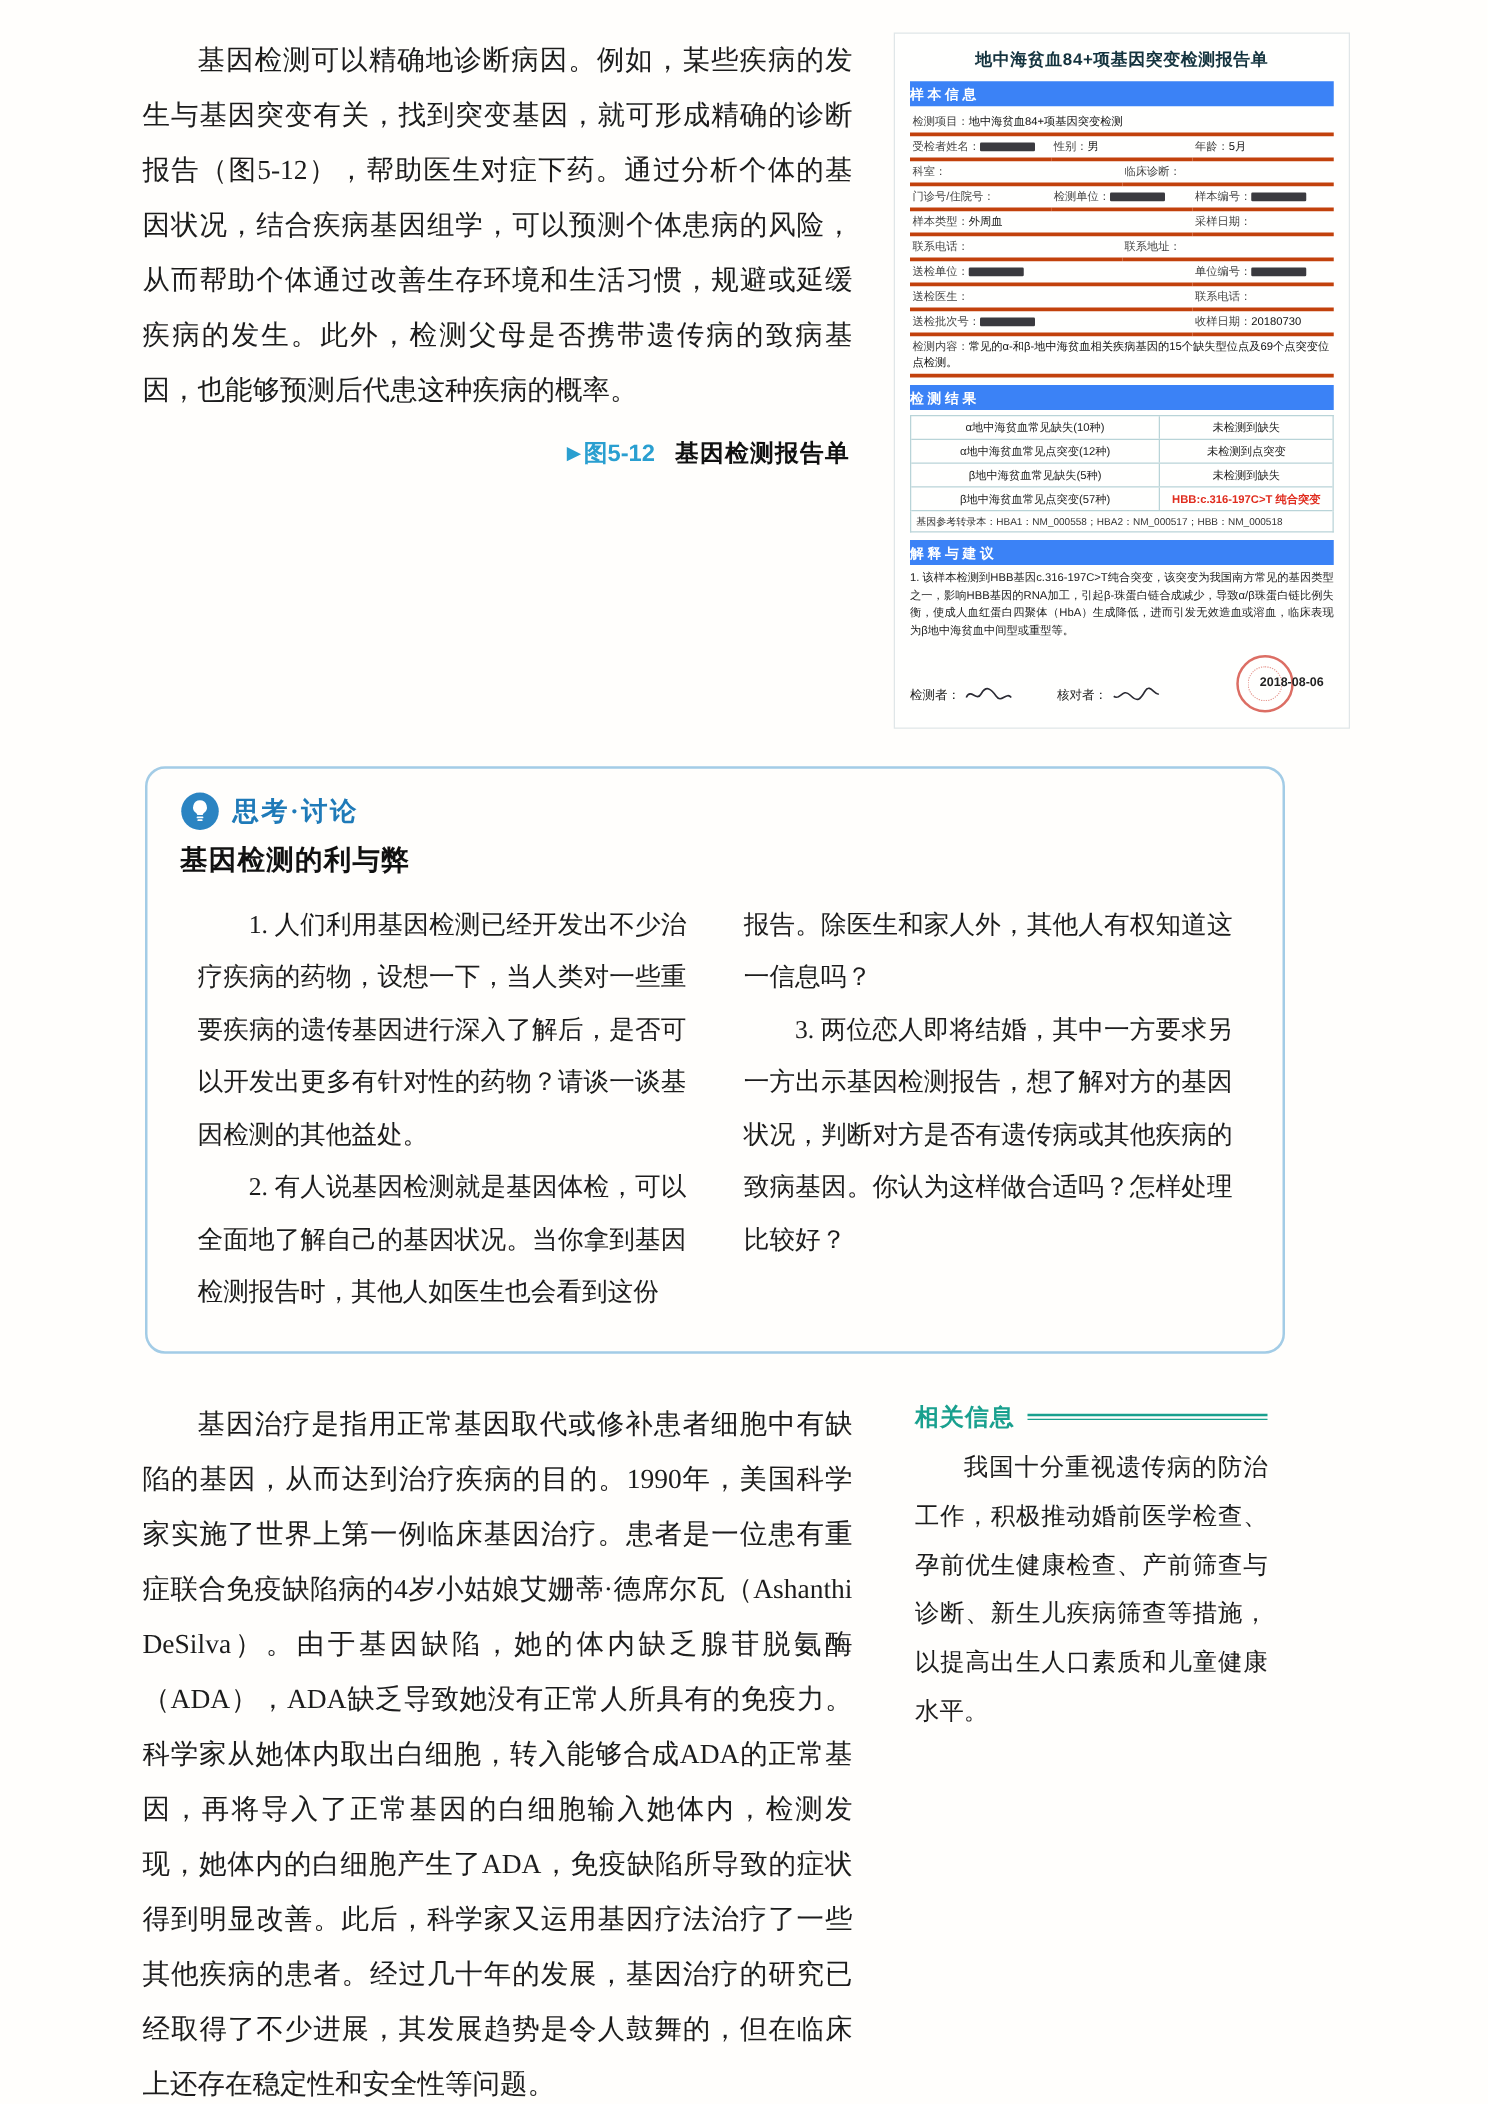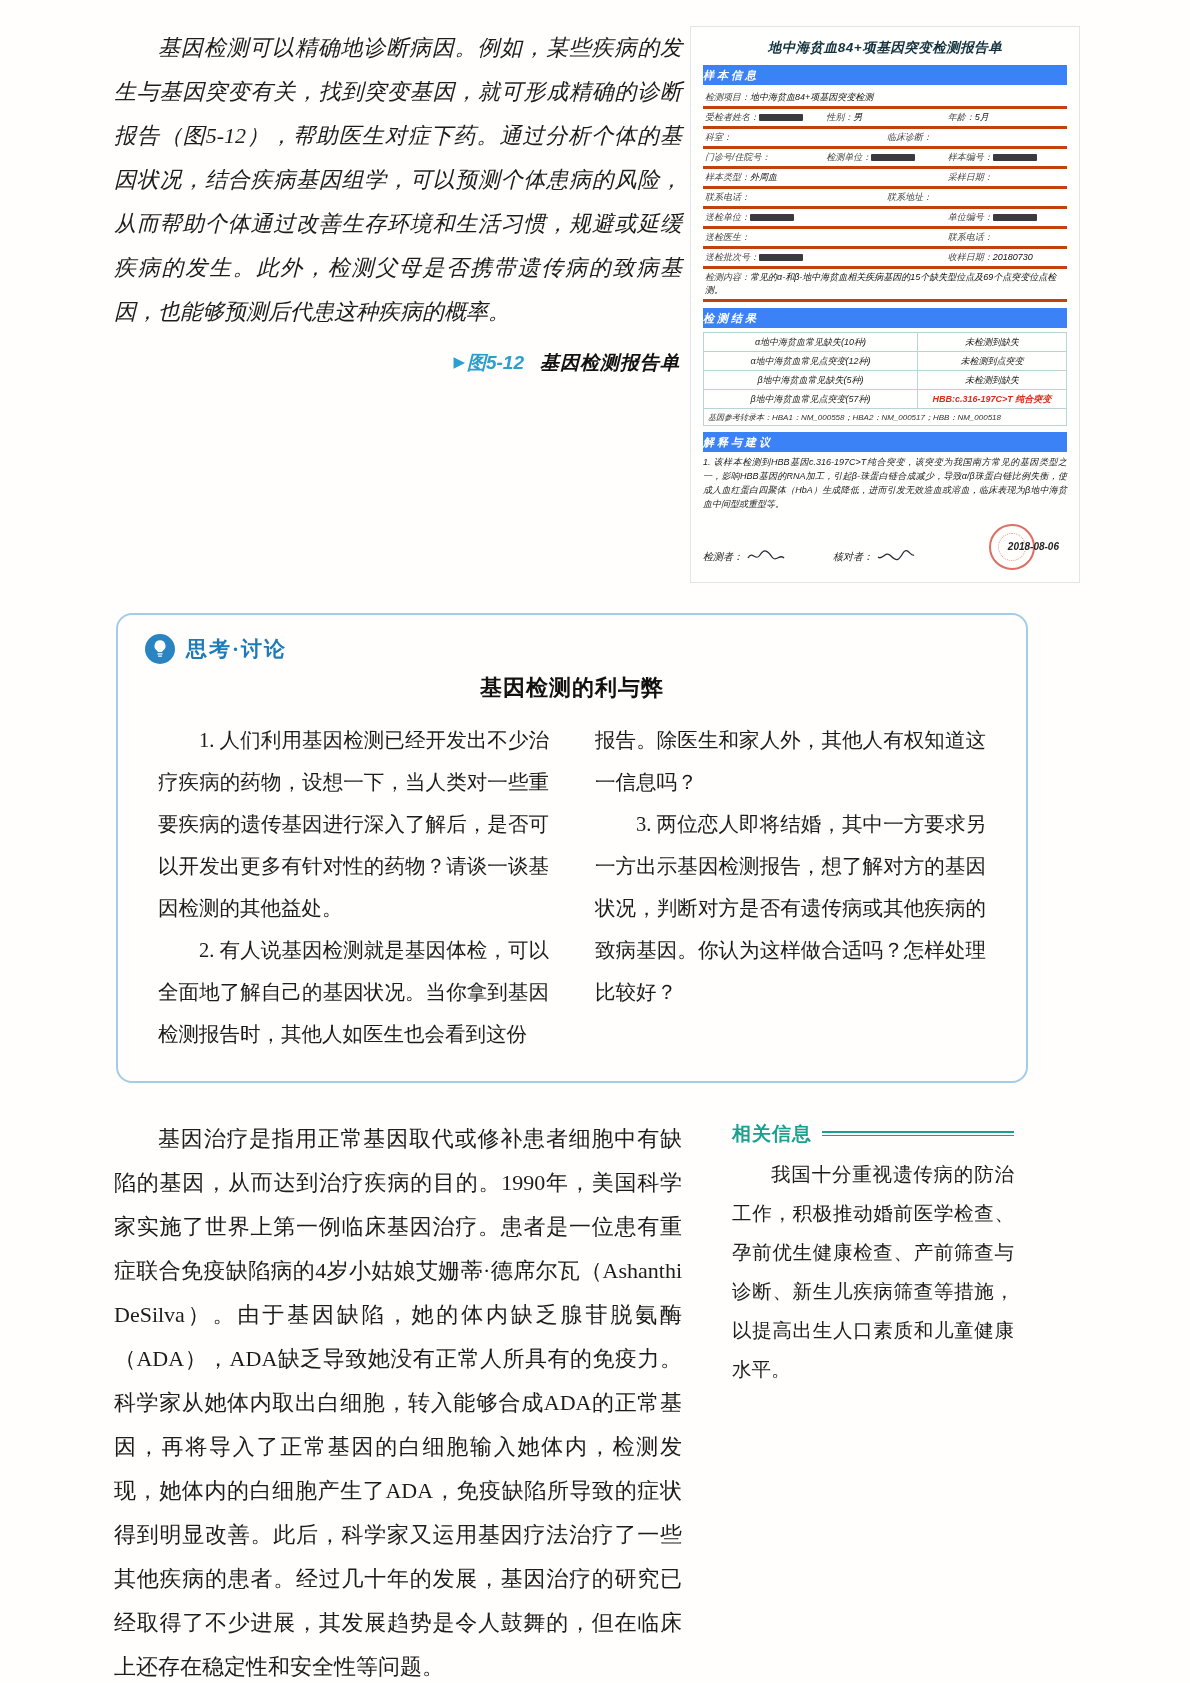--- a/index.html
+++ b/index.html
@@ -12,21 +12,21 @@
   
   .logo {
     text-align:center; font-family:"DejaVu Serif",serif; font-style:italic; font-weight:bold;
     color:#27a05e; font-size:40px; letter-spacing:10px; line-height:1.2; user-select:none;
   }
   .logo-top { padding-top:6px; }
 
   .content { padding:26px 110px 0 114px; }
 
   .row { display:flex; }
-  .row-top { gap:8px;font-style:italic; }
+  .row-top { gap:33px; }
   .main-col { width:568px; flex:0 0 auto; }
 
   .body-para { margin:0; font-size:22px; line-height:2.0; text-align:justify; }
   .indent { text-indent:2em; }
 
   
   .figure-caption {
     margin-top:16px; text-align:right; padding-right:2px;
     font-family:"Liberation Sans","DejaVu Sans",sans-serif; font-size:19px; font-weight:bold;
   }
@@ -65,21 +65,21 @@
   .result-row { display:flex; border-bottom:1px solid #b9d4d8; }
   .result-test { flex:1.45; padding:2.5px 2px; text-align:center; border-right:1px solid #b9d4d8; color:#222; }
   .result-value { flex:1; padding:2.5px 2px; text-align:center; color:#222; }
   .result-value.hl { color:#e02c1e; font-weight:bold; }
   .reference { border:1px solid #b9d4d8; border-top:none; font-size:8px; padding:2.5px 4px; color:#333; }
   .interpretation { margin:2px 0 0; font-size:9px; line-height:1.55; text-align:justify; color:#222; }
   .signoff {
     display:flex; align-items:center; justify-content:space-between;
     margin-top:12px; font-size:10px; position:relative; min-height:46px; padding-right:8px;
   }
-  .sig-group { display:inline-flex; align-items:flex-end; gap:3px;margin-top:19px; }
+  .sig-group { display:inline-flex; align-items:center; gap:3px;margin-top:19px; }
   .sig { vertical-align:middle; }
   .stamp-wrap { position:relative; display:inline-flex; align-items:center; justify-content:flex-end; min-width:96px; }
   .stamp-circle {
     position:absolute; right:24px; top:50%; transform:translateY(-50%);
     width:46px; height:46px; border:2px solid rgba(208,62,48,.75); border-radius:50%;
   }
   .stamp-circle::after {
     content:""; position:absolute; inset:7px; border-radius:50%;
     border:1px dotted rgba(208,62,48,.55);
   }
@@ -90,21 +90,21 @@
     border:2px solid #a3cce6; border-radius:16px;
     margin:30px 52px 0 2px; padding:18px 26px 26px;
   }
   .discuss-header { display:flex; align-items:center; gap:10px; }
   .discuss-icon { display:inline-flex; }
   .discuss-header-text {
     color:#1f7ab8; font-weight:bold; font-size:21px; letter-spacing:2px;
     font-family:Liberation Serif, serif;
   }
   .discuss-title {
-    margin:8px 0 16px; text-align:center; font-size:22px; letter-spacing:1px; color:#111;
+    margin:8px 0 16px; text-align:left; font-size:22px; letter-spacing:1px; color:#111;
     font-family:"Liberation Sans","DejaVu Sans",sans-serif;
   }
   .discuss-cols { display:flex; gap:46px; padding:0 14px; }
   .discuss-col { flex:1; }
   .discuss-para { font-size:20.5px; line-height:2.05; }
 
   
   .row-bottom { margin-top:34px; }
   .related { width:282px; margin-left:50px; }
   .related-header { display:flex; align-items:center; margin:4px 0 8px; }

